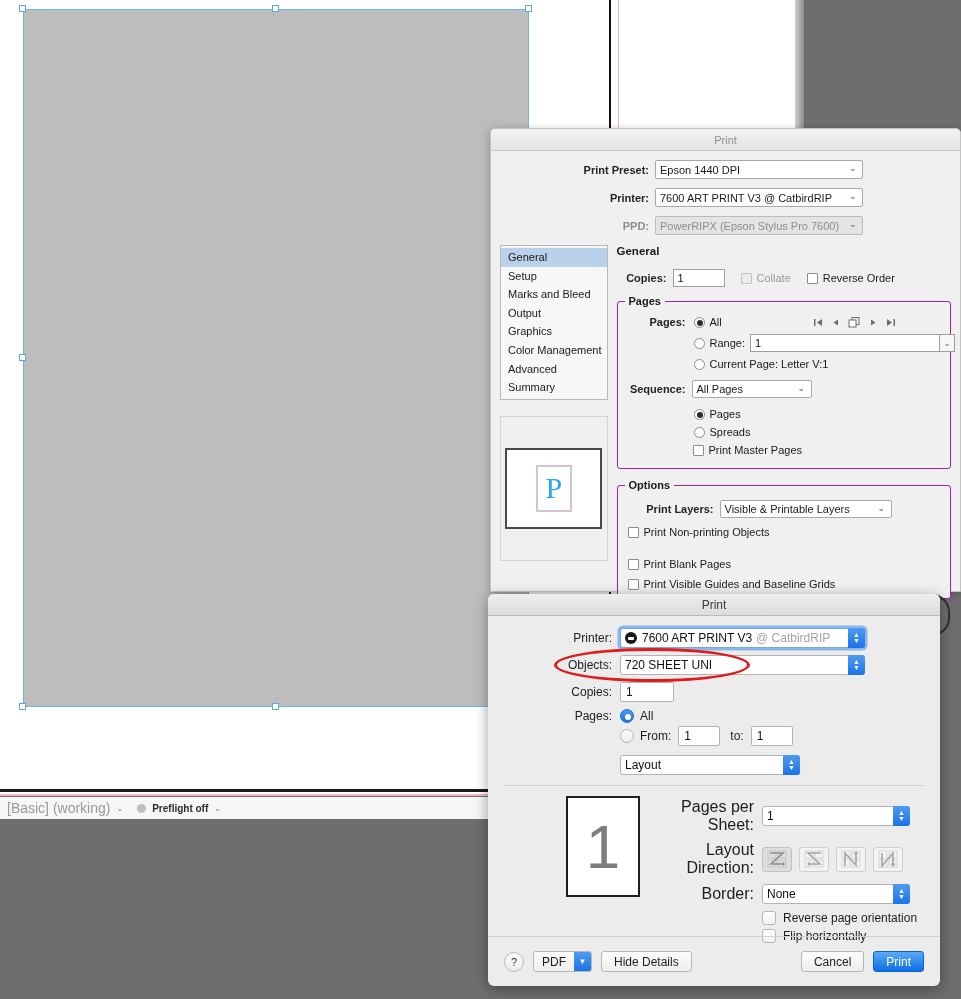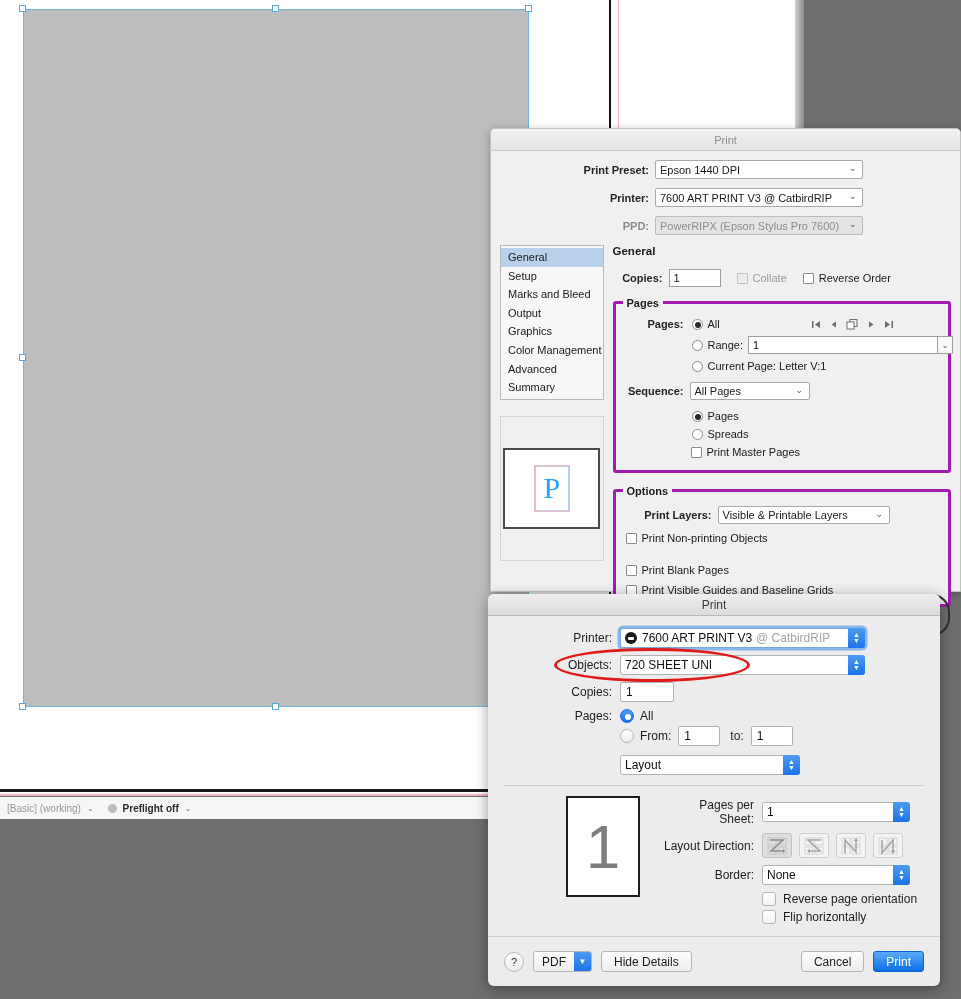--- a/index.html
+++ b/index.html
@@ -58,21 +58,21 @@
     position: absolute; left: 0; top: 794px; width: 488px; height: 2px;
     background: #f5b8be;
   }
   .cv-statusbar {
     position: absolute; left: 0; top: 797px; width: 488px; height: 22px;
     background: #f6f6f6;
     display: flex; align-items: center; gap: 6px;
     padding-left: 7px;
     font-size: 10px; color: #444;
   }
-  .cv-status-muted { color: #999; font-size: 10px; }
+  .cv-status-muted { color: #999; font-size: 14px; }
   .cv-chev { font-size: 8px; color: #777; }
   .cv-pf-dot {
     width: 9px; height: 9px; border-radius: 50%;
     background: #bfbfbf; display: inline-block; margin-left: 8px;
   }
   .cv-pf-label { font-weight: bold; font-size: 10px; color: #2a2a2a; }
   .cv-lower-dark {
     position: absolute; left: 0; top: 819px; width: 961px; height: 180px;
     background: #6e6e6e;
   }
@@ -150,21 +150,21 @@
   }
   #id-main { flex: 1; padding-left: 9px; }
   .id-pane-title { font-weight: bold; font-size: 11.5px; margin-bottom: 12px; color: #1a1a1a; }
   .id-row { display: flex; align-items: center; margin-bottom: 8px; }
   .id-lbl-r { text-align: right; font-weight: bold; font-size: 11px; color: #242424; }
   .id-text {
     height: 18px; background: #fff; border: 1px solid #9e9e9e;
     padding: 0 4px; font-size: 11px; color: #111; display: flex; align-items: center;
   }
   .id-fieldset {
-    border: 3px solid #a21caf; border-radius: 3px;
+    border: 1px solid #a21caf; border-radius: 3px;
     margin-top: 6px; padding: 14px 10px 10px 10px; position: relative;
     background: #f0f0f0;
   }
   .id-legend {
     position: absolute; top: -7px; left: 7px; background: #f0f0f0;
     padding: 0 4px; font-weight: bold; font-size: 11px; color: #1a1a1a;
   }
   .id-radio {
     width: 11px; height: 11px; border-radius: 50%;
     border: 1px solid #8c8c8c; background: #fff; display: inline-block;
@@ -273,21 +273,21 @@
     width: 74px; height: 101px; background: #fff;
     border: 2px solid #1e1e1e;
     display: flex; align-items: center; justify-content: center;
     margin-left: 62px;
   }
   .m-preview-num {
     font-family: "Liberation Sans", sans-serif;
     font-size: 62px; color: #7e7e7e; line-height: 1;
   }
   .m-layout-fields { flex: 1; padding-left: 22px; padding-top: 2px; }
-  .m-lbl2 { width: 100px; text-align: right; padding-right: 8px; font-size: 12px; color: #1d1d1d; }
+  .m-lbl2 { width: 100px; text-align: right; padding-right: 8px; font-size: 16px; color: #1d1d1d; }
   .m-lbl2.dim { color: #9e9e9e; }
   .m-dirbtn {
     width: 30px; height: 25px; border: 1px solid #cfcfcf; border-radius: 3px;
     background: #f3f3f3; margin-right: 7px;
     display: flex; align-items: center; justify-content: center;
   }
   .m-dirbtn.sel { background: #dedede; border-color: #c2c2c2; }
   #mac-footer {
     position: absolute; left: 0; bottom: 0; width: 100%; height: 50px;
     border-top: 1px solid #cfcfcf;

